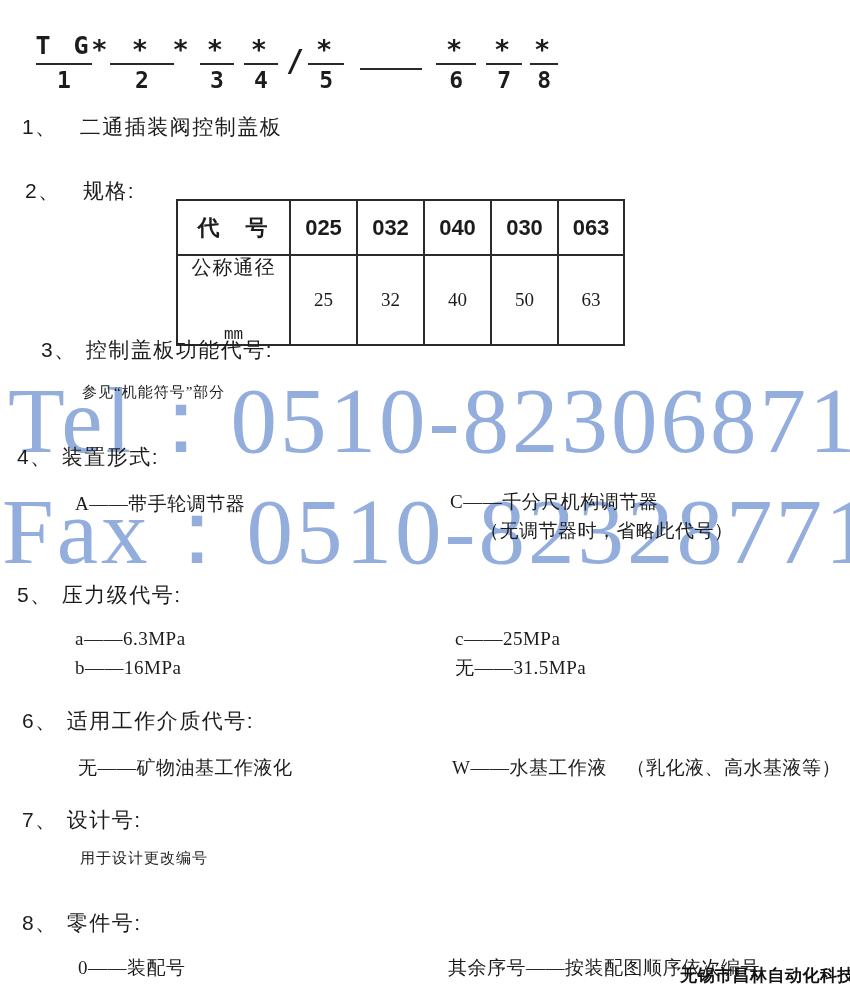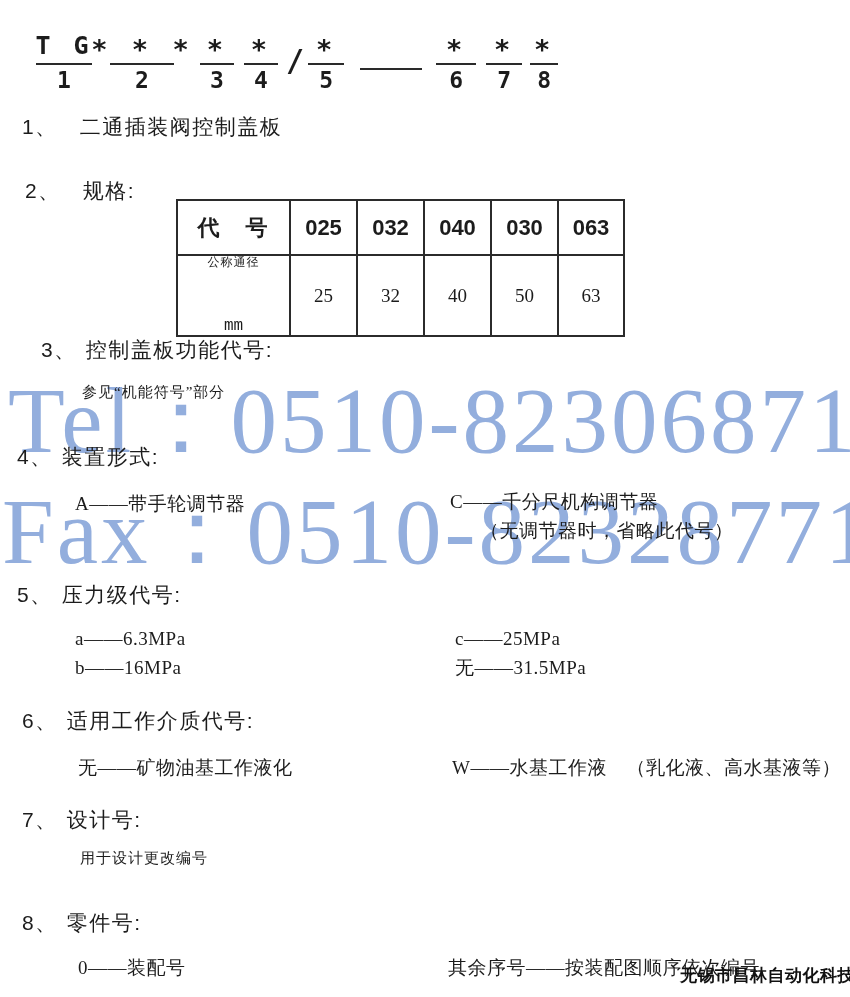--- a/index.html
+++ b/index.html
@@ -60,21 +60,21 @@
     border-collapse:collapse;background:transparent;
   }
   .spec-table td{
     border:2px solid #2b2b2b;text-align:center;vertical-align:middle;
     padding:0;
   }
   .row-codes td{height:53px;font-size:22px;font-weight:600;}
   .row-vals td{height:58px;font-size:19px;font-family:"Liberation Serif",serif;font-weight:400;}
   .cell-head{font-weight:500;letter-spacing:2px;font-size:20px;}
   .cell-dn{line-height:1.15;}
-  .cell-dn .dn-label{font-size:12px;letter-spacing:1px;font-weight:400;}
+  .cell-dn .dn-label{font-size:20px;letter-spacing:1px;font-weight:400;}
   .cell-dn .dn-unit{font-size:16px;font-family:Liberation Mono, monospace;font-weight:400;margin-top:47px;}
   
   .wm{
     position:absolute;z-index:1;white-space:nowrap;
     font-family:"Liberation Serif",serif;line-height:1;
   }
   .wm-tel{top:374px;left:8px;font-size:93px;letter-spacing:3px;}
   .wm-fax{top:485px;left:2px;font-size:93px;letter-spacing:3px;}
   .wm-company{
     position:absolute;z-index:3;left:680px;top:964px;

